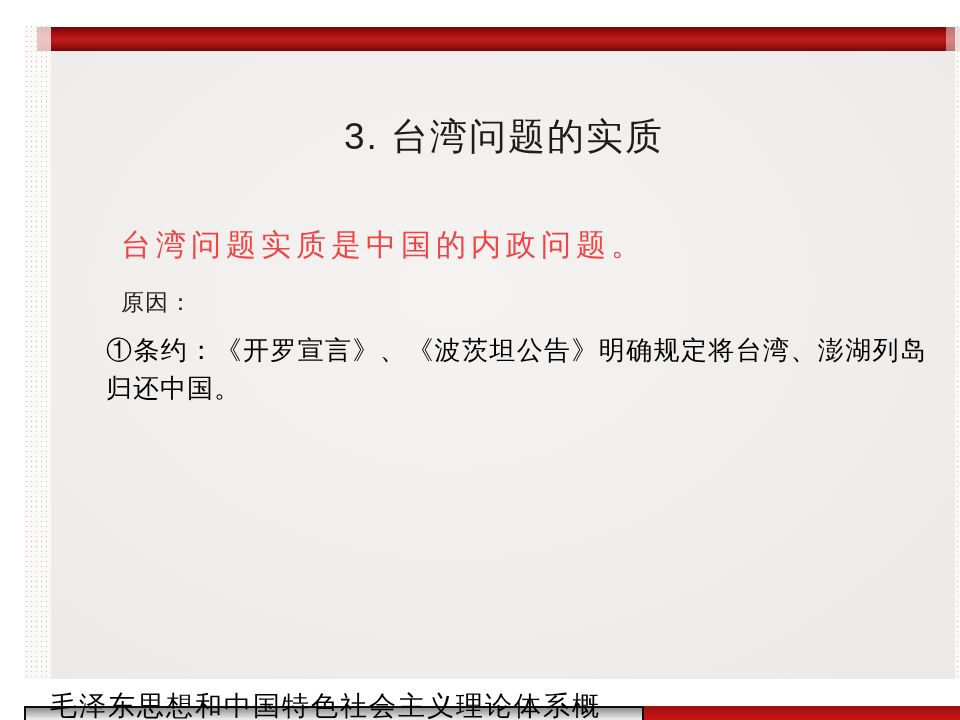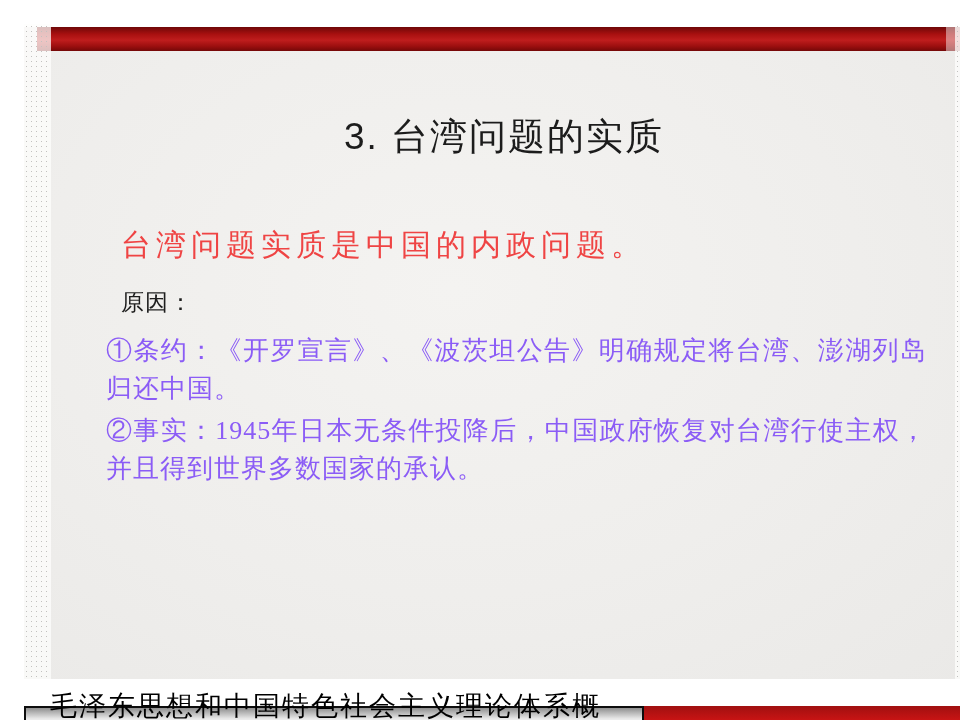--- a/index.html
+++ b/index.html
@@ -60,21 +60,21 @@
   
   .reason {
     position:absolute; left:85px; top:251px;
     font-size:23px; color:#1d1d1d; letter-spacing:1px;font-family:Liberation Serif, serif;
   }
 
   
   .point {
     position:absolute; left:70px; width:845px;
     font-size:26px; line-height:38px; letter-spacing:1px;
-    color:#8b5cf6; text-align:justify;
+    color:#000000; text-align:justify;
   }
   .point-1 { top:296px; }
   .point-2 { top:376px; }
   .point-3 { top:454px; }
 
   
   .footer-box {
     position:absolute; left:0; top:682px; width:620px; height:35px;
     border:2px solid #0d0d0d;
     background:linear-gradient(to bottom, #8f8f8f 0%, #e9e9e9 35%, #ffffff 55%, #d0d0d0 75%, #8a8a8a 100%);
@@ -102,21 +102,20 @@
   <div class="strip strip-left"></div>
   <div class="strip strip-right"></div>
 
   <div class="title">3. 台湾问题的实质</div>
 
   <div class="headline">台湾问题实质是中国的内政问题。</div>
 
   <div class="reason">原因：</div>
 
   <p class="point point-1">①条约：《开罗宣言》、《波茨坦公告》明确规定将台湾、澎湖列岛归还中国。</p>
-  <p class="point point-2">②事实：1945年日本无条件投降后，中国政府恢复对台湾行使主权，并且得到世界多数国家的承认。</p>
 
   <div class="white-band"></div>
 
   <div class="footer-box">
     <span class="footer-text">毛泽东思想和中国特色社会主义理论体系概论</span>
   </div>
 
   <div class="bottom-red-bar"></div>
 
 </div>

